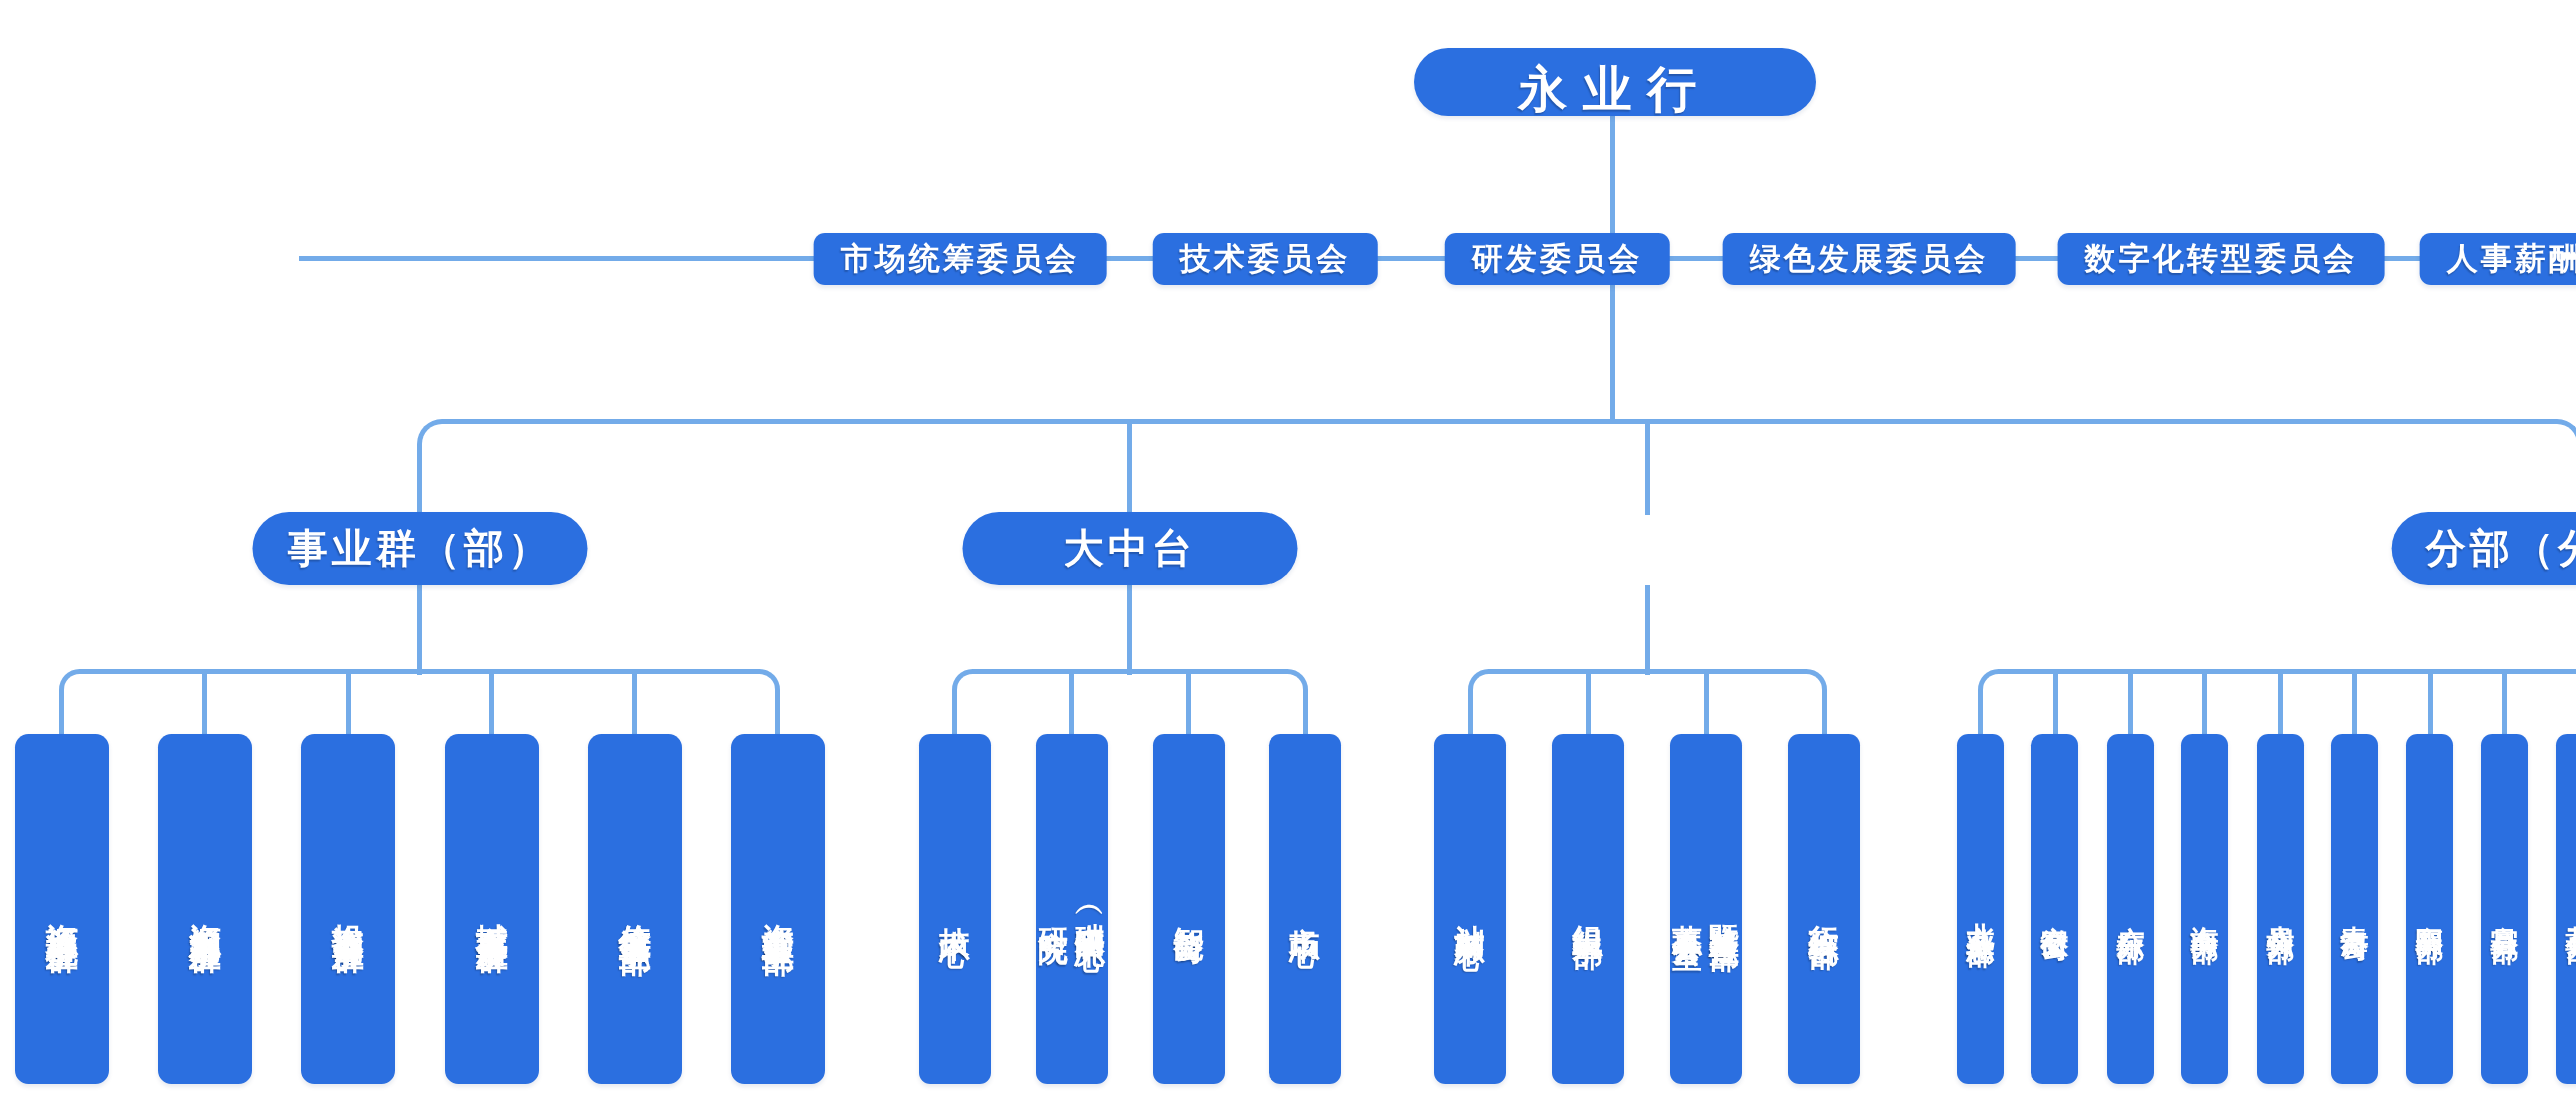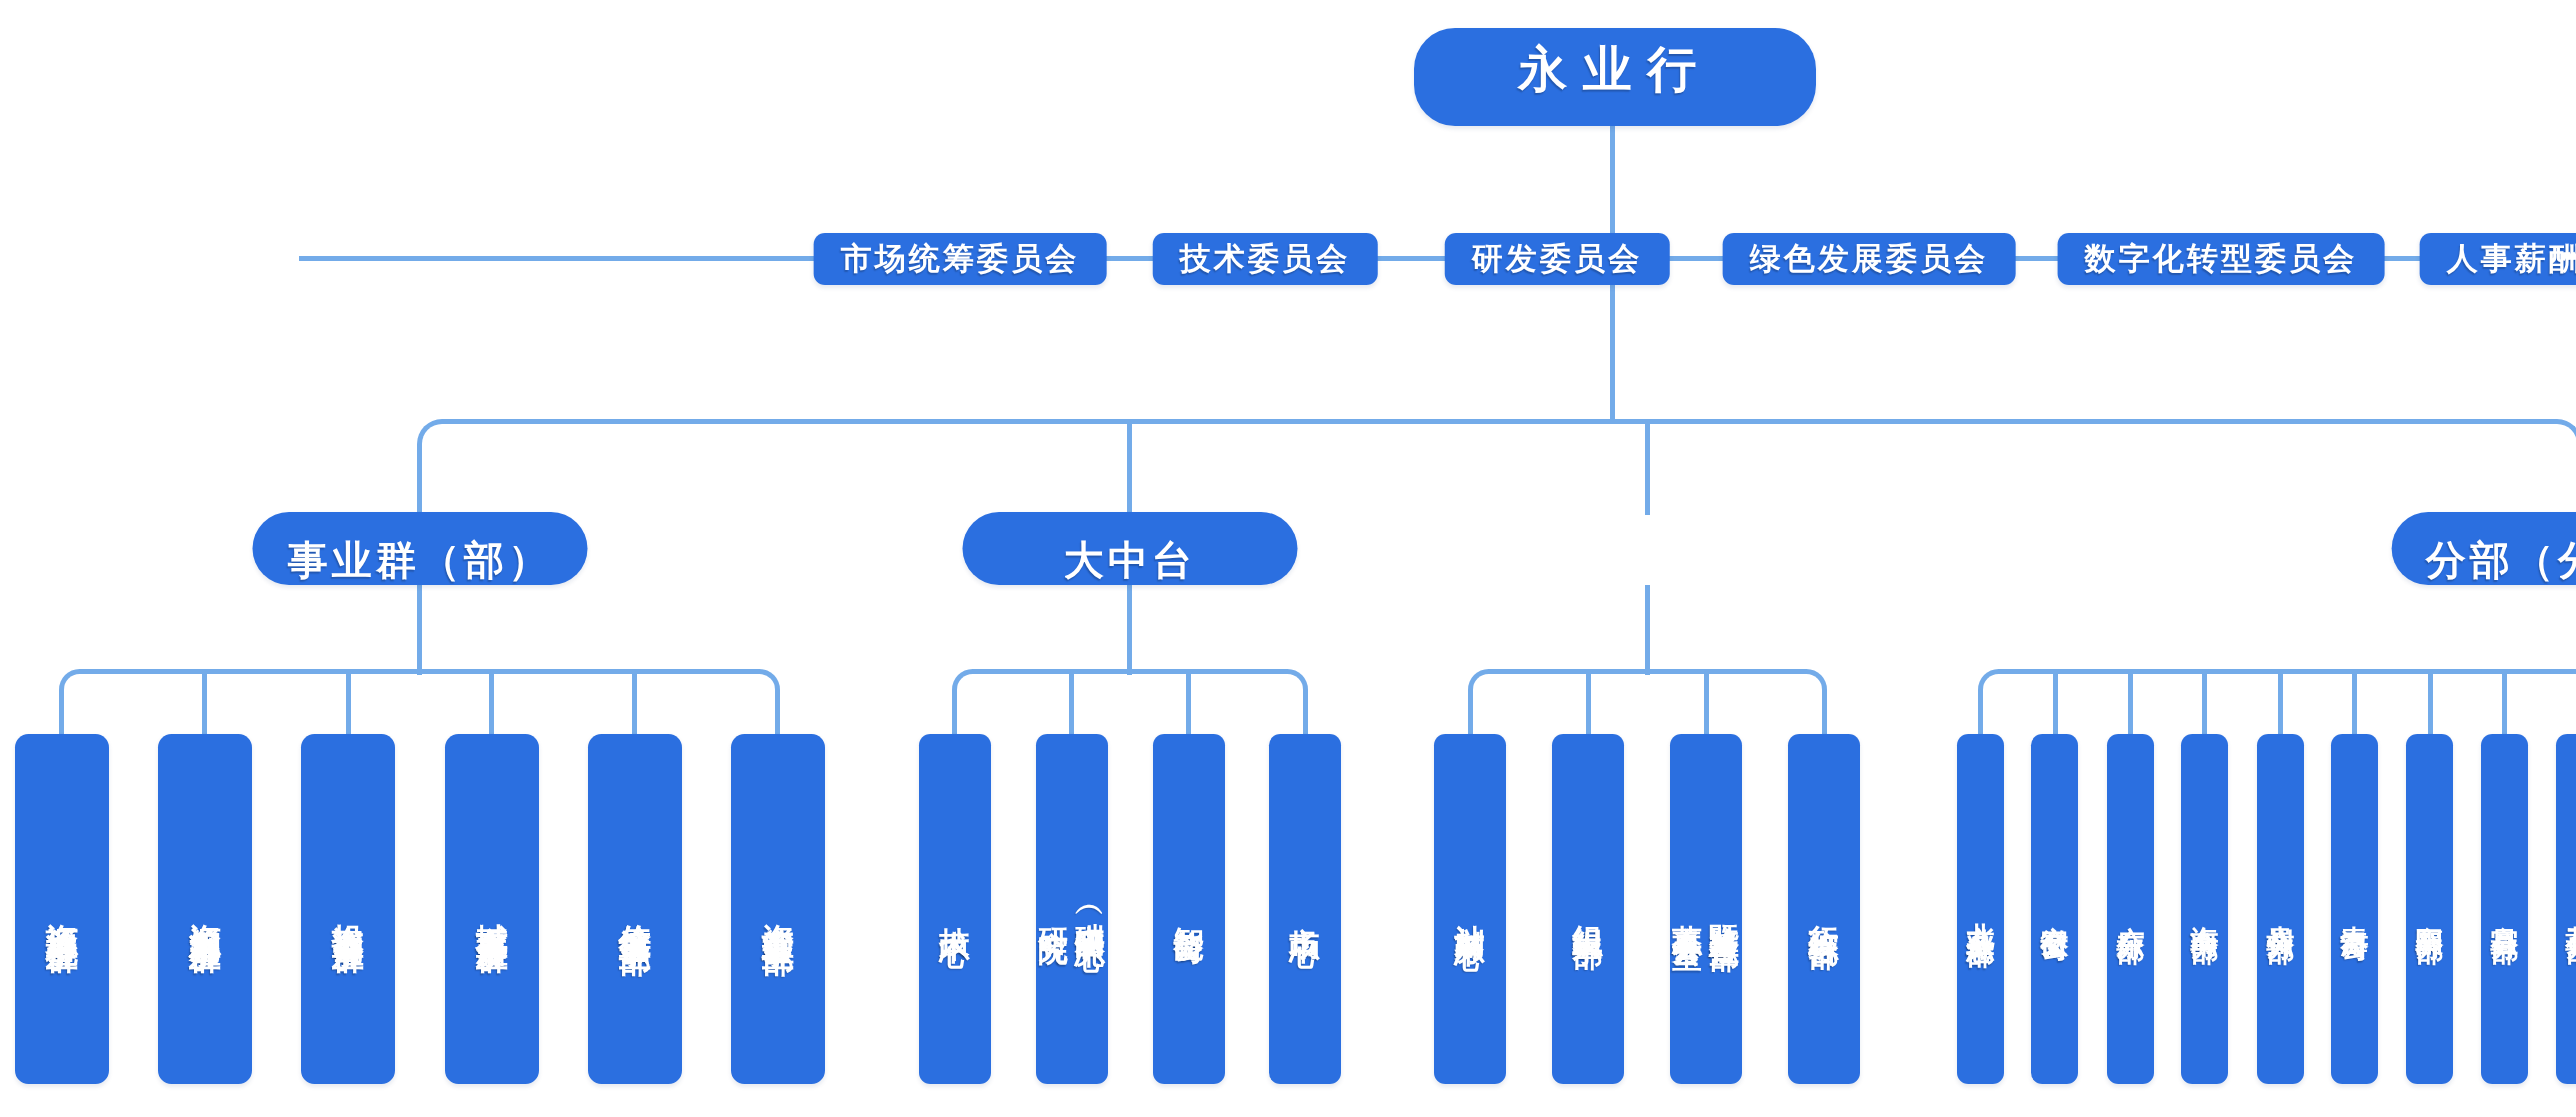--- a/index.html
+++ b/index.html
@@ -40,22 +40,22 @@
     z-index:2;
     background:var(--node);
     color:var(--text);
     text-align:center;
     white-space:nowrap;
     box-sizing:border-box;
     box-shadow:0 2.6px 4.6px rgba(20,50,110,0.10);
     text-shadow:-1px 1.5px 1.5px rgba(0,0,0,0.22);
   }
   .root{
-    left:1615px; top:28px;
-    height:98px; line-height:82px;
+    left:1615px; top:48px;
+    height:68px; line-height:82px;
     min-width:402px;
     padding:0 36px;
     border-radius:41px;
     font-size:49px;
     font-weight:bold;
     letter-spacing:15.5px;
     transform:translateX(-50%);
   }
   .committee{
     top:233px;
@@ -64,21 +64,21 @@
     border-radius:11.3px;
     font-size:31px;
     font-weight:bold;
     letter-spacing:3.1px;
     transform:translateX(-50%);
   }
   .pill{
     top:512px;
     height:73px; line-height:73px;
     min-width:335px;
-    padding:12px 34px;
+    padding:0 34px;
     border-radius:37px;
     font-size:40px;
     font-weight:bold;
     letter-spacing:4.1px;
     transform:translateX(-50%);
   }
   .leaf{
     top:734px;
     height:350px;
     border-radius:12.4px;

